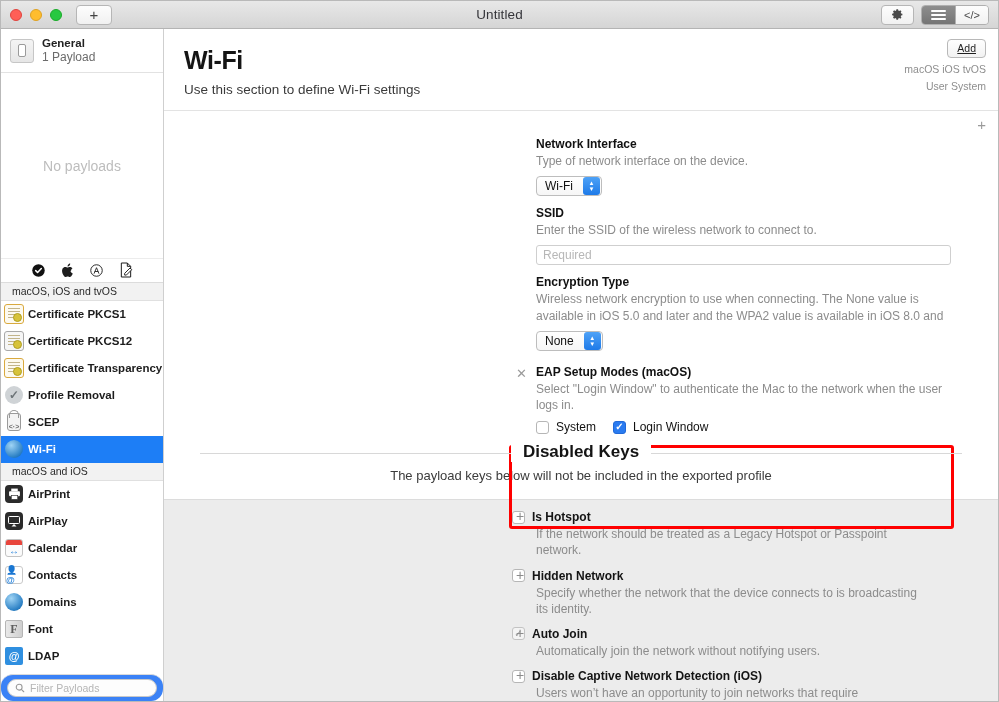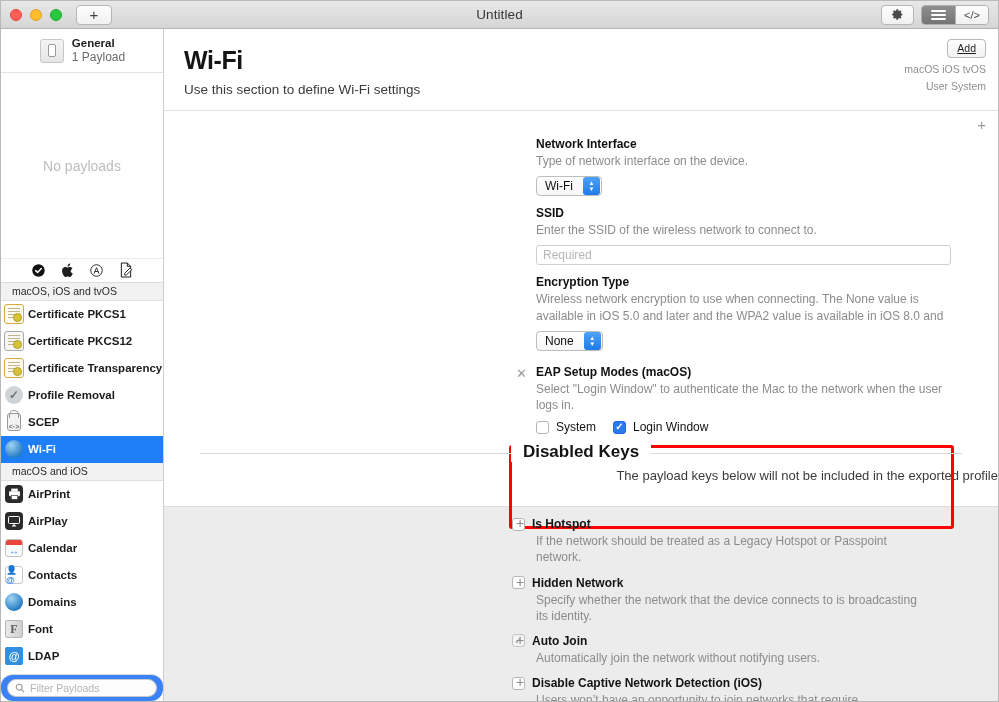--- a/index.html
+++ b/index.html
@@ -80,21 +80,20 @@
     width: 163px; flex: 0 0 163px;
     background: #ffffff;
     border-right: 1px solid #cfcfcf;
     display: flex; flex-direction: column;
     min-height: 0;
   }
   .general-row {
     display: flex; align-items: center; gap: 8px;
     padding: 7px 8px 7px 9px;
     border-bottom: 1px solid #e2e2e2;
-    justify-content: center;
   }
   .gen-icon {
     width: 24px; height: 24px; border-radius: 3px;
     background: linear-gradient(to bottom,#f4f4f4,#e6e6e6);
     border: 1px solid #c6c6c6;
     display: flex; align-items: center; justify-content: center;
   }
   .gen-icon i {
     display:block; width: 8px; height: 13px; border: 1.4px solid #9a9a9a;
     border-radius: 2px; background: #fff;
@@ -301,21 +300,21 @@
   .dk-header { position: relative; margin-top: 8px; text-align: center; }
   .dk-title {
     display: inline-block; position: relative; z-index: 2;
     background: #fff; padding: 0 12px;
     font-size: 17px; font-weight: bold; color: #141414;
   }
   .dk-rule {
     position: absolute; left: 36px; right: 36px; top: 11px;
     border-top: 1px solid #d8d8d8; z-index: 1;
   }
-  .dk-sub { text-align: right; font-size: 13px; color: #3b3b3b; margin-top: 6px; padding-bottom: 23px;}
+  .dk-sub { text-align: center; font-size: 13px; color: #3b3b3b; margin-top: 6px; padding-bottom: 16px;}
 
   .dk-list { background: #ececec; border-top: 1px solid #dcdcdc; flex: 1 1 auto;}
   .dk-item { padding: 10px 0 0 348px; position: relative; }
   .dk-item .dplus {
     position: absolute; left: 352px; top: 9px;
     color: #8b8b8b; font-size: 14px; line-height: 1;
   }
   .dk-head { display: flex; align-items: center; gap: 7px; }
   .dk-name { font-size: 12px; font-weight: bold; color: #141414; }
   .dk-desc { font-size: 12px; color: #8c8c8c; line-height: 1.35; margin-top: 2px; max-width: 412px; padding-left: 24px;}

